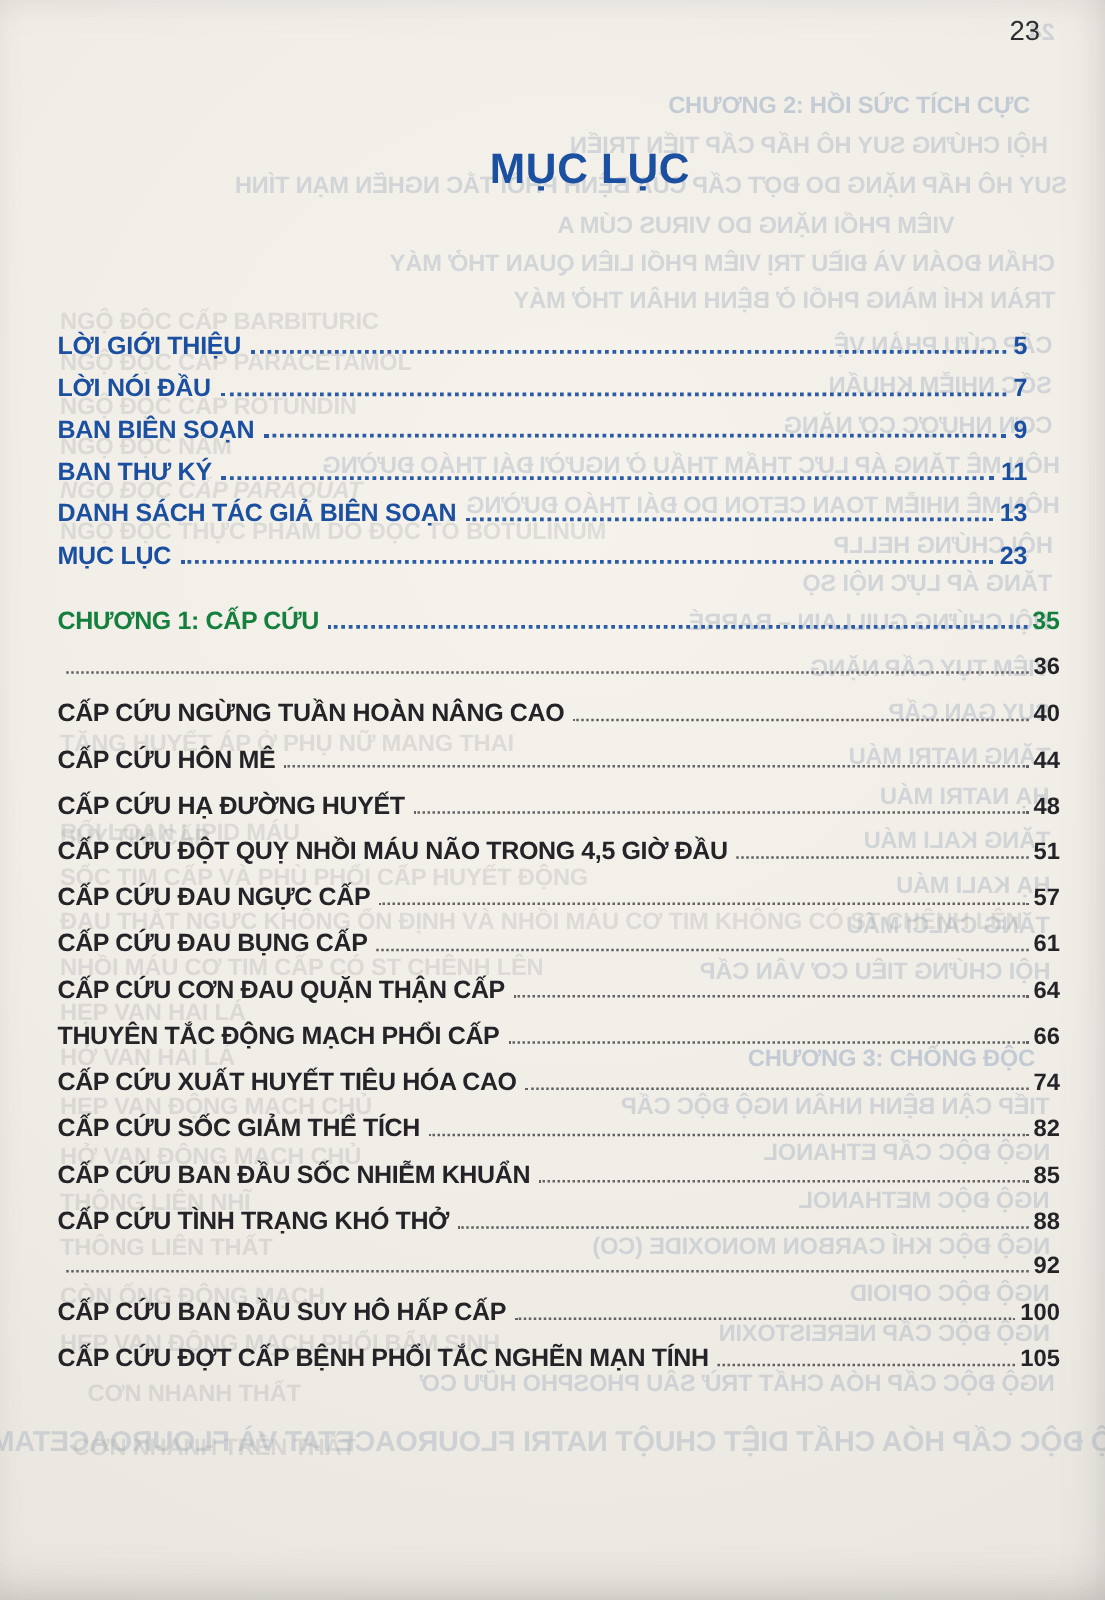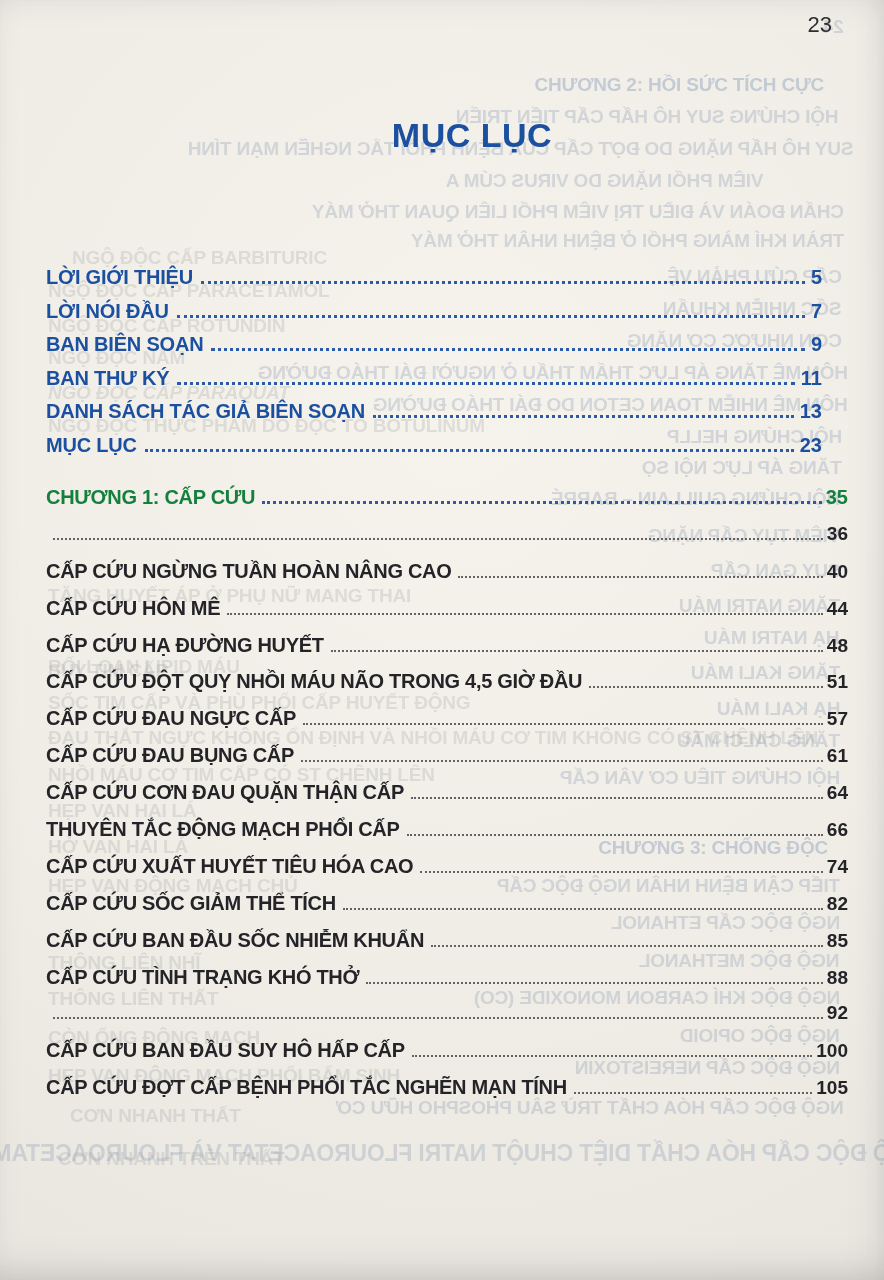--- a/index.html
+++ b/index.html
@@ -77,35 +77,36 @@
       <span class="ghost mir" style="top: 767px; right: 44px;">HỘI CHỨNG TIÊU CƠ VÂN CẤP</span>
       <span class="ghost boldblue" style="top: 837px; right: 56px; text-align: center;">CHƯƠNG 3: CHỐNG ĐỘC</span>
       <span class="ghost mir" style="top: 875px; right: 44px;">TIẾP CẬN BỆNH NHÂN NGỘ ĐỘC CẤP</span>
       <span class="ghost mir" style="top: 912px; right: 44px;">NGỘ ĐỘC CẤP ETHANOL</span>
       <span class="ghost mir" style="top: 950px; right: 44px;">NGỘ ĐỘC METHANOL</span>
       <span class="ghost mir" style="top: 987px; right: 44px;">NGỘ ĐỘC KHÍ CARBON MONOXIDE (CO)</span>
       <span class="ghost mir" style="top: 1025px; right: 44px;">NGỘ ĐỘC OPIOID</span>
       <span class="ghost mir" style="top: 1057px; right: 44px;">NGỘ ĐỘC CẤP NEREISTOXIN</span>
       <span class="ghost mir" style="top: 1097px; right: 40px;">NGỘ ĐỘC CẤP HÓA CHẤT TRỪ SÂU PHOSPHO HỮU CƠ</span>
       <span class="ghost mir big" style="top: 1140px; right: -40px;">NGỘ ĐỘC CẤP HÓA CHẤT DIỆT CHUỘT NATRI FLOUROACETAT VÀ FLOUROACETAMID</span>
-      <span class="ghost thru" style="top: 247px; left: 48px; margin-left: 24px;">NGỘ ĐỘC CẤP BARBITURIC</span>
+      <span class="ghost thru" style="top: 247px; left: 48px;">NGỘ ĐỘC CẤP BARBITURIC</span>
       <span class="ghost thru" style="top: 280px; left: 48px;">NGỘ ĐỘC CẤP PARACETAMOL</span>
       <span class="ghost thru" style="top: 315px; left: 48px;">NGỘ ĐỘC CẤP ROTUNDIN</span>
       <span class="ghost thru" style="top: 347px; left: 48px;">NGỘ ĐỘC NẤM</span>
       <span class="ghost thru" style="top: 382px; left: 48px; font-style: italic;">NGỘ ĐỘC CẤP PARAQUAT</span>
       <span class="ghost thru" style="top: 415px; left: 48px;">NGỘ ĐỘC THỰC PHẨM DO ĐỘC TỐ BOTULINUM</span>
       <span class="ghost thru" style="top: 585px; left: 48px;">TĂNG HUYẾT ÁP Ở PHỤ NỮ MANG THAI</span>
       <span class="ghost thru" style="top: 656px; left: 48px;">RỐI LOẠN LIPID MÁU</span>
       <span class="ghost thru" style="top: 660px; left: 48px;">SUY TIM CẤP</span>
       <span class="ghost thru" style="top: 692px; left: 48px;">SỐC TIM CẤP VÀ PHÙ PHỔI CẤP HUYẾT ĐỘNG</span>
       <span class="ghost thru" style="top: 727px; left: 48px;">ĐAU THẮT NGỰC KHÔNG ỔN ĐỊNH VÀ NHỒI MÁU CƠ TIM KHÔNG CÓ ST CHÊNH LÊN</span>
       <span class="ghost thru" style="top: 764px; left: 48px;">NHỒI MÁU CƠ TIM CẤP CÓ ST CHÊNH LÊN</span>
       <span class="ghost thru" style="top: 800px; left: 48px;">HẸP VAN HAI LÁ</span>
       <span class="ghost thru" style="top: 836px; left: 48px;">HỞ VAN HAI LÁ</span>
       <span class="ghost thru" style="top: 875px; left: 48px;">HẸP VAN ĐỘNG MẠCH CHỦ</span>
+      <span class="ghost thru" style="top: 915px; left: 48px;">HỞ VAN ĐỘNG MẠCH CHỦ</span>
       <span class="ghost thru" style="top: 952px; left: 48px;">THÔNG LIÊN NHĨ</span>
       <span class="ghost thru" style="top: 988px; left: 48px;">THÔNG LIÊN THẤT</span>
       <span class="ghost thru" style="top: 1027px; left: 48px; text-align: center;">CÒN ỐNG ĐỘNG MẠCH</span>
       <span class="ghost thru" style="top: 1065px; left: 48px;">HẸP VAN ĐỘNG MẠCH PHỔI BẨM SINH</span>
       <span class="ghost thru" style="top: 1105px; left: 70px;">CƠN NHANH THẤT</span>
       <span class="ghost thru" style="top: 1148px; left: 58px;">CƠN NHANH TRÊN THẤT</span>
     </div>
 
   <div class="pageno">23</div>
 

